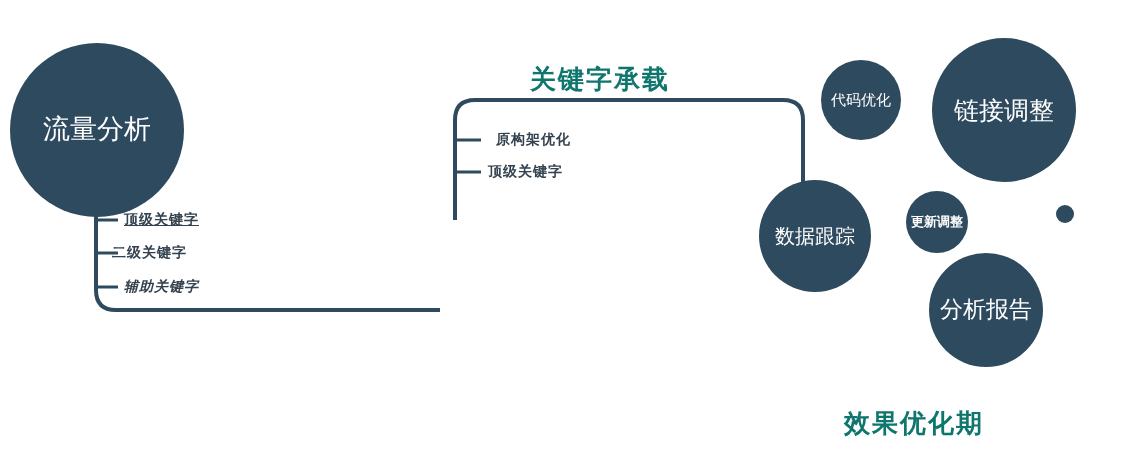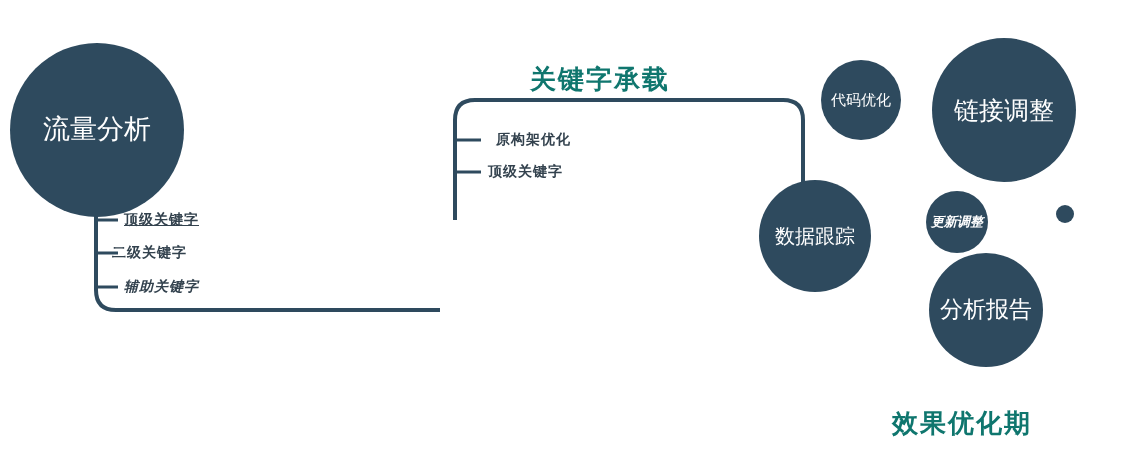--- a/index.html
+++ b/index.html
@@ -34,36 +34,36 @@
     z-index: 2;
     line-height: 1.3;
   }
   .node span { display: block; white-space: nowrap; }
 
   .node-traffic   { left: 10px;  top: 43px;  width: 174px; height: 174px; font-size: 27px; }
   .node-structure { left: 374px; top: 190px; width: 156px; height: 156px; font-size: 24px; }
   .node-tracking  { left: 759px; top: 180px; width: 112px; height: 112px; font-size: 20px; }
   .node-code      { left: 821px; top: 60px;  width: 80px;  height: 80px;  font-size: 15px; }
   .node-link      { left: 932px; top: 38px;  width: 144px; height: 144px; font-size: 25px; }
-  .node-update    { left: 926px; top: 191px; width: 62px;  height: 62px;  font-size: 13px; font-weight: bold; font-style: italic; }
+  .node-update    { left: 906px; top: 191px; width: 62px;  height: 62px;  font-size: 13px; font-weight: bold; }
   .node-report    { left: 929px; top: 253px; width: 114px; height: 114px; font-size: 23px; text-align: center; }
   .node-dot       { left: 1056px; top: 205px; width: 18px; height: 18px; }
 
   .edge-label {
     position: absolute;
     color: #0f766e;
     font-size: 26px;
     font-weight: 600;
     white-space: nowrap;
     z-index: 2;
     letter-spacing: 2px;
   }
   .label-user-base    { left: 155px; top: 328px; }
   .label-keyword      { left: 530px; top: 62px; }
-  .label-phase        { left: 892px; top: 406px; }
+  .label-phase        { left: 844px; top: 406px; }
 
   .branch-label {
     position: absolute;
     color: #33424e;
     font-size: 14px;
     font-weight: 600;
     white-space: nowrap;
     transform: translateY(-50%);
     z-index: 2;
     letter-spacing: 1px;

